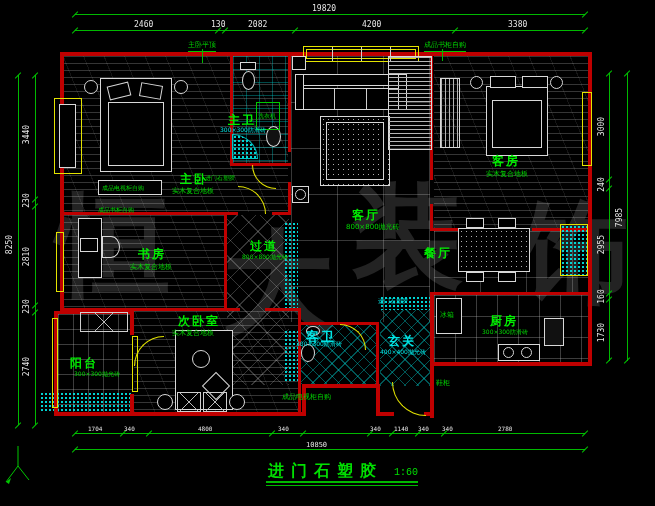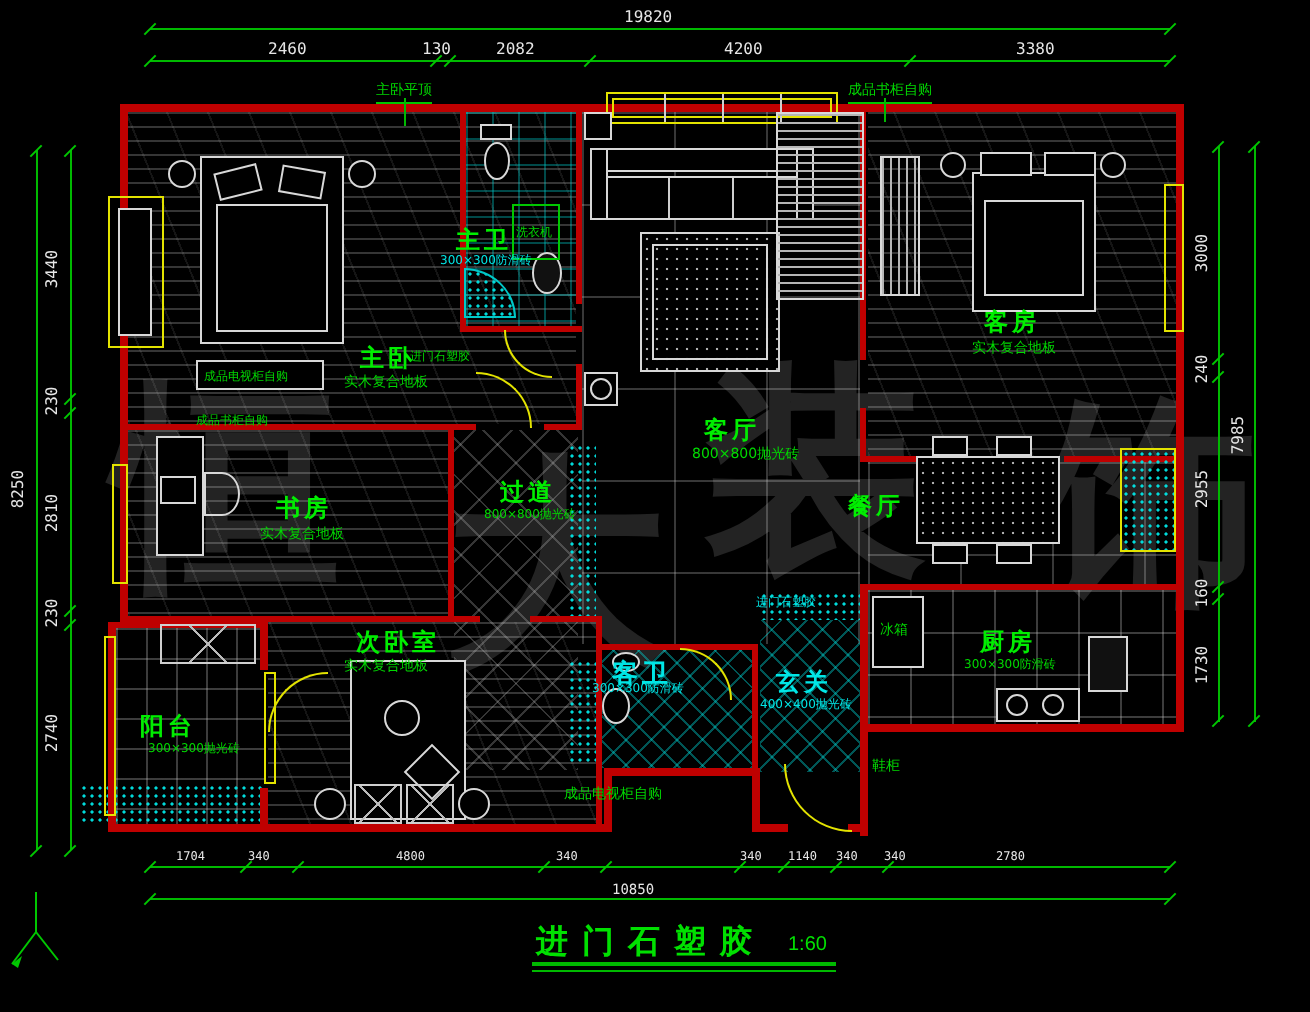--- a/index.html
+++ b/index.html
@@ -28,21 +28,21 @@
 .diagC{position:absolute;background:repeating-linear-gradient(45deg,rgba(0,215,215,.40) 0 1px,transparent 1px 9px),repeating-linear-gradient(-45deg,rgba(0,215,215,.40) 0 1px,transparent 1px 9px)}
 .grid16{position:absolute;background:repeating-linear-gradient(180deg,rgba(200,200,200,.30) 0 1px,transparent 1px 15px),repeating-linear-gradient(90deg,rgba(200,200,200,.30) 0 1px,transparent 1px 15px)}
 .xb{position:absolute;border:1px solid #cfcfcf;background:
  linear-gradient(45deg,transparent calc(50% - .5px),#bbb calc(50% - .5px) calc(50% + .5px),transparent calc(50% + .5px)),
  linear-gradient(-45deg,transparent calc(50% - .5px),#bbb calc(50% - .5px) calc(50% + .5px),transparent calc(50% + .5px))}
 .hatch{position:absolute;border:1px solid #d8d8d8;background:repeating-linear-gradient(180deg,#b5b5b5 0 1px,transparent 1px 4px)}
 .hatchv{position:absolute;border:1px solid #d8d8d8;background:repeating-linear-gradient(90deg,#b5b5b5 0 1px,transparent 1px 4px)}
 .circ{position:absolute;border:1px solid #d8d8d8;border-radius:50%;background:#000}
 .wm{position:absolute;color:#232323;font-size:112px;font-weight:bold;line-height:1;user-select:none}
 .title{position:absolute;color:#00e000;font-size:16px;font-weight:bold;letter-spacing:7px;white-space:nowrap}
-.scale{position:absolute;color:#00e000;font-size:10px;font-family:Liberation Sans, sans-serif}
+.scale{position:absolute;color:#00e000;font-size:10px;font-family:Liberation Mono, monospace}
 </style>
 </head>
 <body>
 
 <div id="canvas">
 
   <div class="wm" style="left:58px;top:188px">恒</div>
   <div class="wm" style="left:222px;top:226px">大</div>
   <div class="wm" style="left:352px;top:180px">装</div>
   <div class="wm" style="left:518px;top:196px">饰</div>

